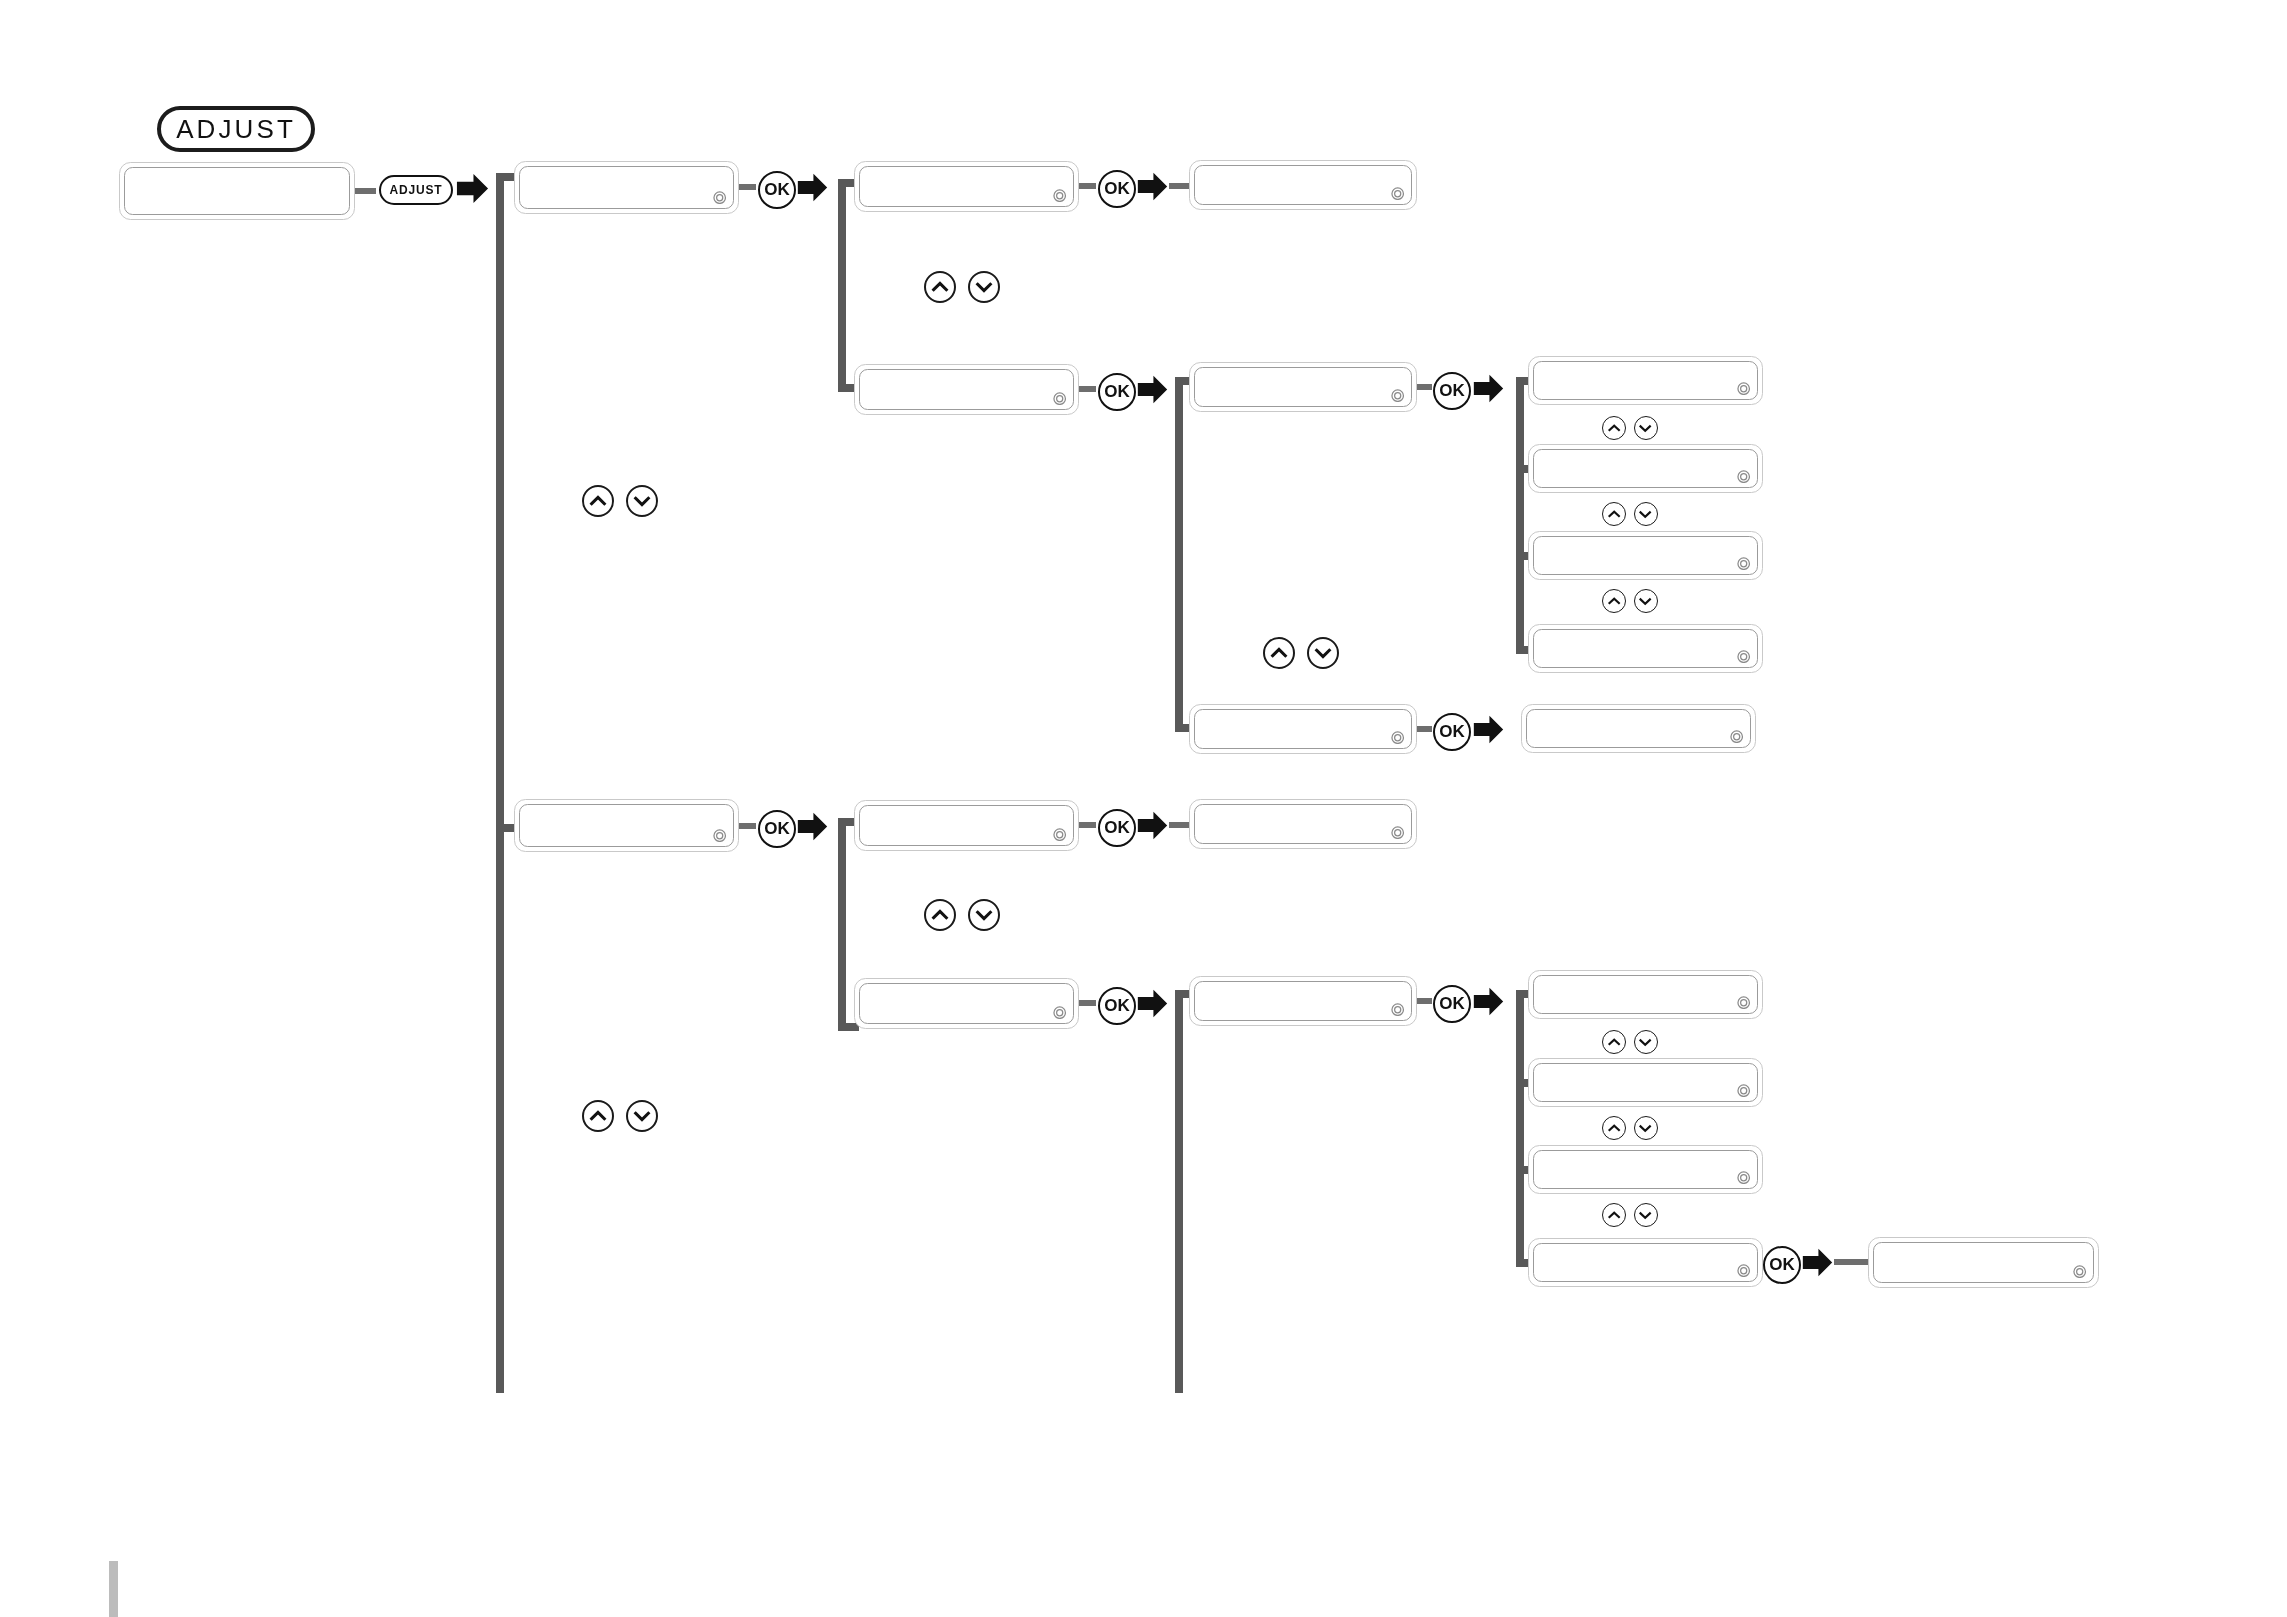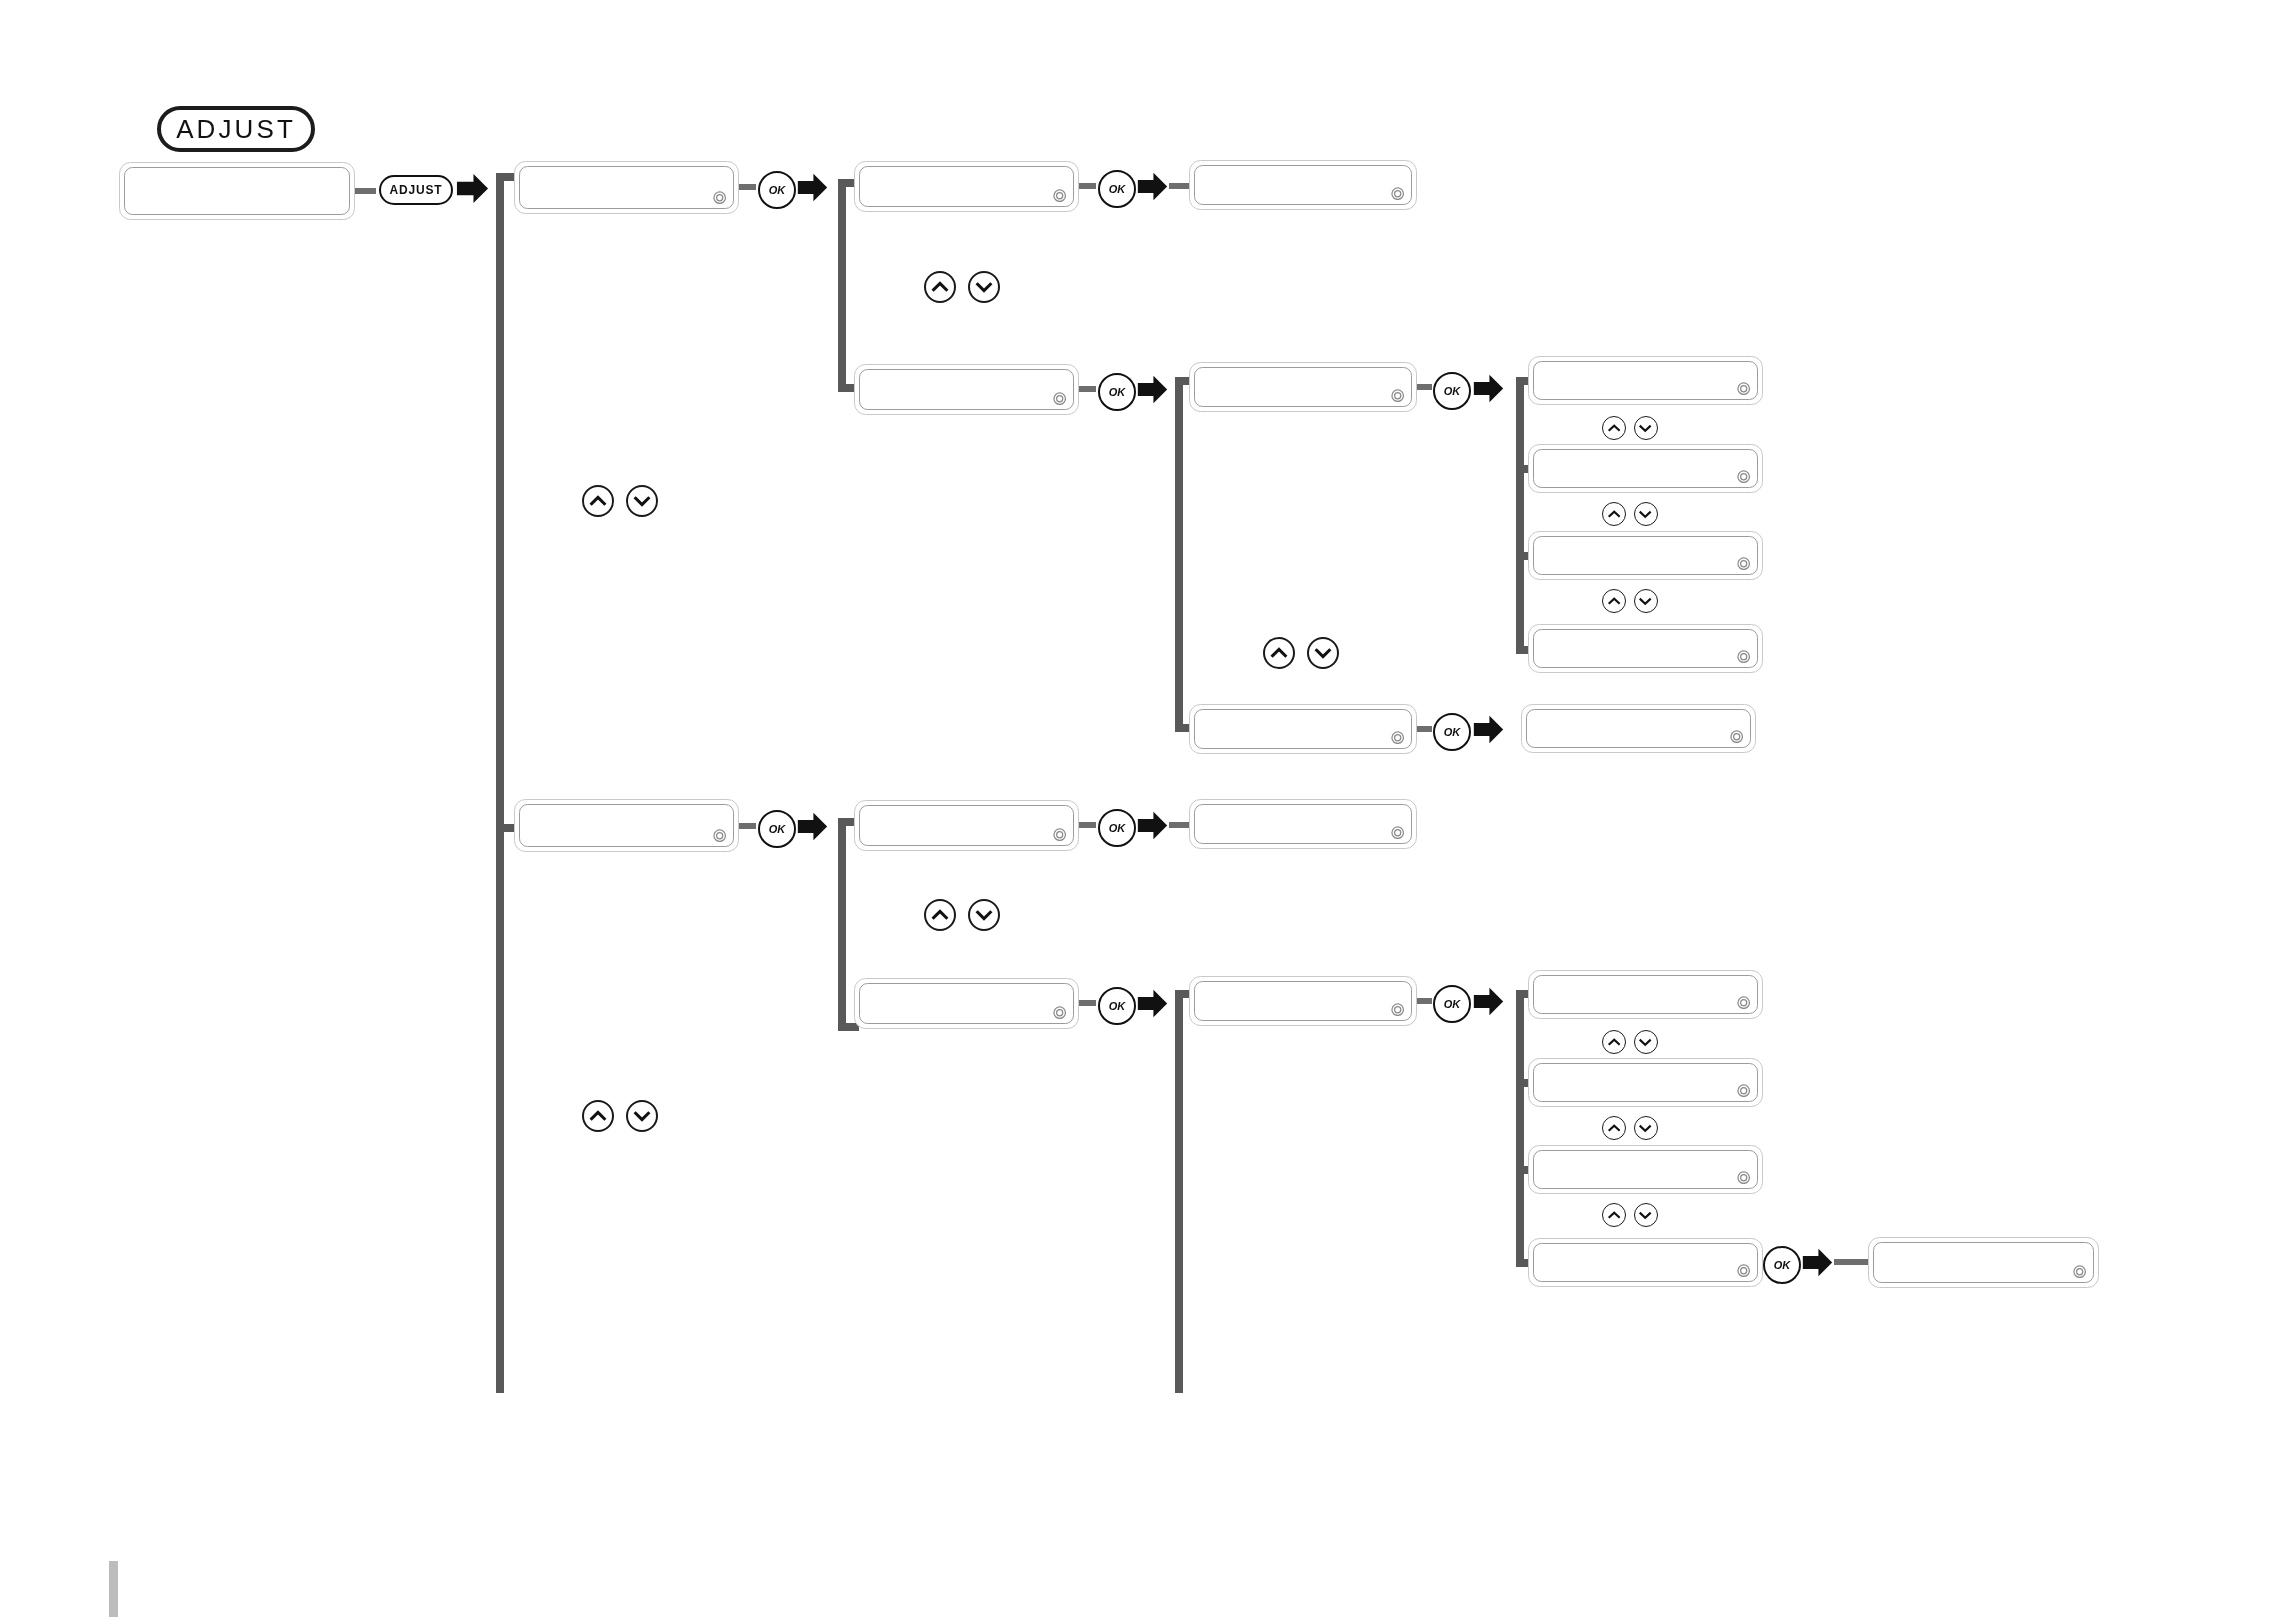--- a/index.html
+++ b/index.html
@@ -15,21 +15,21 @@
     font-size:26px;letter-spacing:3.1px;color:#111;font-weight:400;}
 
   
   .badge-small{position:absolute;border:2.4px solid #111;border-radius:960px;
     display:flex;align-items:center;justify-content:center;background:#fff;
     font-size:12px;letter-spacing:0.8px;color:#111;font-weight:700;}
 
   
   .badge-ok{position:absolute;border:2.9px solid #111;border-radius:50%;
     display:flex;align-items:center;justify-content:center;background:#fff;
-    font-size:11px;font-weight:700;color:#111;font-style:italic;}
+    font-size:17px;font-weight:700;color:#111;}
 
   
   .arrow{position:absolute;}
   .arrow svg{display:block;}
 
   
   .screen{position:absolute;background:#ffffff;border:1.5px solid #c9c9c9;
     border-radius:11.5px;box-sizing:border-box;}
   .screen .inner{position:absolute;left:3.8px;top:3.8px;right:3.8px;bottom:3.8px;
     border:1.5px solid #9b9b9b;border-radius:8.6px;box-sizing:border-box;background:#fff;}

